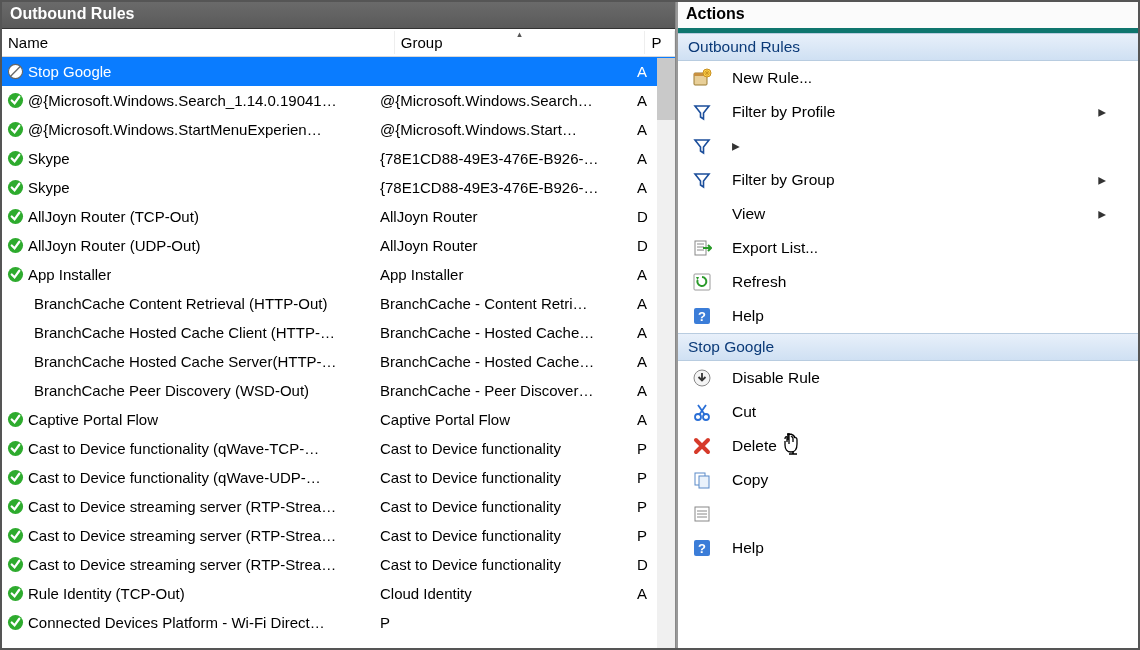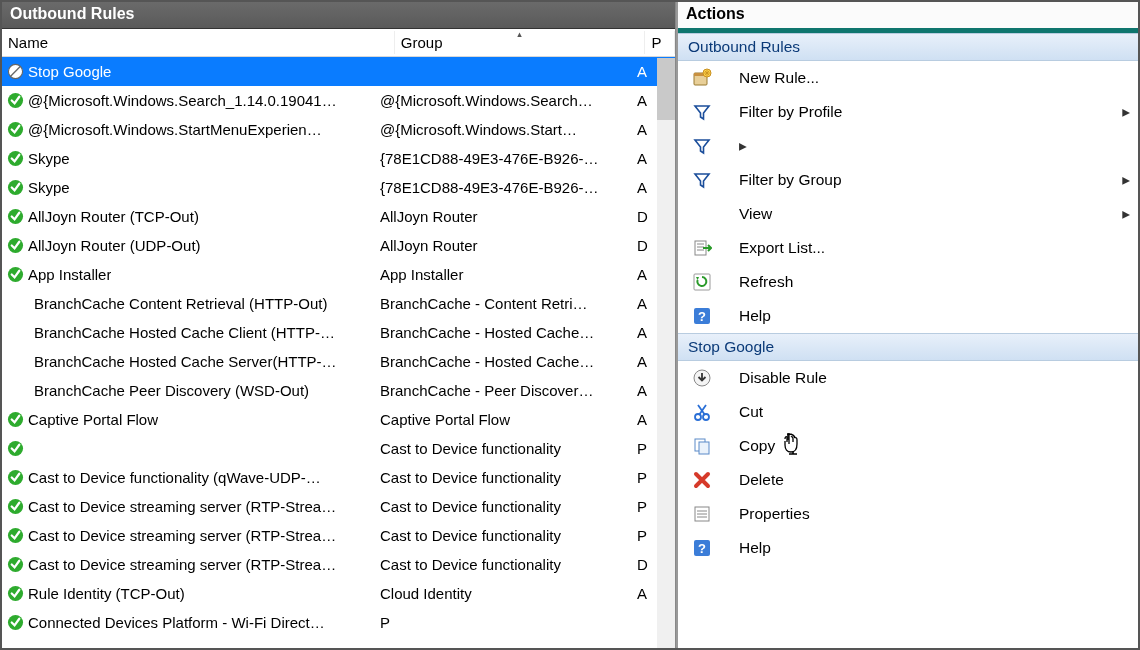--- a/index.html
+++ b/index.html
@@ -135,22 +135,22 @@
   background: linear-gradient(#e8f0fa, #cfe0f3);
   border-top: 1px solid #b8cce0;
   border-bottom: 1px solid #b8cce0;
   color: #0b3a78;
   padding: 4px 10px;
   font-size: 15.5px;
 }
 .action-item {
   display: flex;
   align-items: center;
-  gap: 27px;
-  padding: 7px 0 7px 14px;
+  gap: 20px;
+  padding: 7px 24px 7px 14px;
   font-size: 15.5px;
   cursor: default;
 }
 .action-item .aicon {
   width: 20px; height: 20px;
   display:inline-flex; align-items:center; justify-content:center;
 }
 .action-item.indent .aicon { visibility: hidden; }
 .cursor-pointer {
   position: absolute;
@@ -324,20 +324,21 @@
         <div class="cell-p">A</div>
       </div>
       <div class="rule-row">
         <div class="cell-name">
           <span class="rule-icon icon-enabled">
             <svg width="17" height="17" viewBox="0 0 18 18">
               <circle class="outer" cx="9" cy="9" r="8"></circle>
               <path d="M5 9 L8 12 L13 5" stroke="#fff" stroke-width="2.4" fill="none" stroke-linecap="round"></path>
             </svg>
           </span>
+          <span class="name-text">Cast to Device functionality (qWave-TCP-…</span>
         </div>
         <div class="cell-group">Cast to Device functionality</div>
         <div class="cell-p">P</div>
       </div>
       <div class="rule-row">
         <div class="cell-name">
           <span class="rule-icon icon-enabled">
             <svg width="17" height="17" viewBox="0 0 18 18">
               <circle class="outer" cx="9" cy="9" r="8"></circle>
               <path d="M5 9 L8 12 L13 5" stroke="#fff" stroke-width="2.4" fill="none" stroke-linecap="round"></path>
@@ -510,44 +511,43 @@
             <circle cx="6" cy="15" r="3" fill="none" stroke="#2a6fd6" stroke-width="1.8"></circle>
             <circle cx="14" cy="15" r="3" fill="none" stroke="#2a6fd6" stroke-width="1.8"></circle>
             <path d="M7 13 L14 3 M13 13 L6 3" stroke="#2a6fd6" stroke-width="1.8"></path>
           </svg>
         </span>
         <span style="flex: 1 1 0%;">Cut</span>
       </div>
       <div class="action-item">
         <span class="aicon">
           <svg width="20" height="20" viewBox="0 0 20 20">
+            <path d="M4 4 L16 16 M16 4 L4 16" stroke="#d63a2a" stroke-width="4" stroke-linecap="round"></path>
+          </svg>
+        </span>
+        <span style="flex: 1 1 0%;">Delete</span>
+      </div>
+      <div class="action-item">
+        <span class="aicon">
+          <svg width="20" height="20" viewBox="0 0 20 20">
             <rect x="3" y="3" width="10" height="12" fill="#fff" stroke="#5a8ac8"></rect>
             <rect x="7" y="6" width="10" height="12" fill="#eaf2fb" stroke="#5a8ac8"></rect>
           </svg>
         </span>
         <span style="flex: 1 1 0%;">Copy</span>
-      </div>
-      <div class="action-item">
-        <span class="aicon">
-          <svg width="20" height="20" viewBox="0 0 20 20">
-            <path d="M4 4 L16 16 M16 4 L4 16" stroke="#d63a2a" stroke-width="4" stroke-linecap="round"></path>
-          </svg>
-        </span>
-        <span style="flex: 1 1 0%;">Delete</span>
       </div>
       <div class="action-item">
         <span class="aicon">
           <svg width="20" height="20" viewBox="0 0 20 20">
             <rect x="3" y="3" width="14" height="14" fill="#fff" stroke="#888"></rect>
             <line x1="5" y1="7" x2="15" y2="7" stroke="#888"></line>
             <line x1="5" y1="10" x2="15" y2="10" stroke="#888"></line>
             <line x1="5" y1="13" x2="15" y2="13" stroke="#888"></line>
           </svg>
         </span>
-        <span style="flex: 1 1 0%;">Properties</span>
       </div>
       <div class="action-item">
         <span class="aicon">
           <svg width="20" height="20" viewBox="0 0 20 20">
             <rect x="2" y="2" width="16" height="16" rx="2" fill="#3b7dd8"></rect>
             <text x="10" y="15" text-anchor="middle" font-size="13" font-weight="bold" fill="#fff">?</text>
           </svg>
         </span>
         <span style="flex: 1 1 0%;">Help</span>
       </div>

